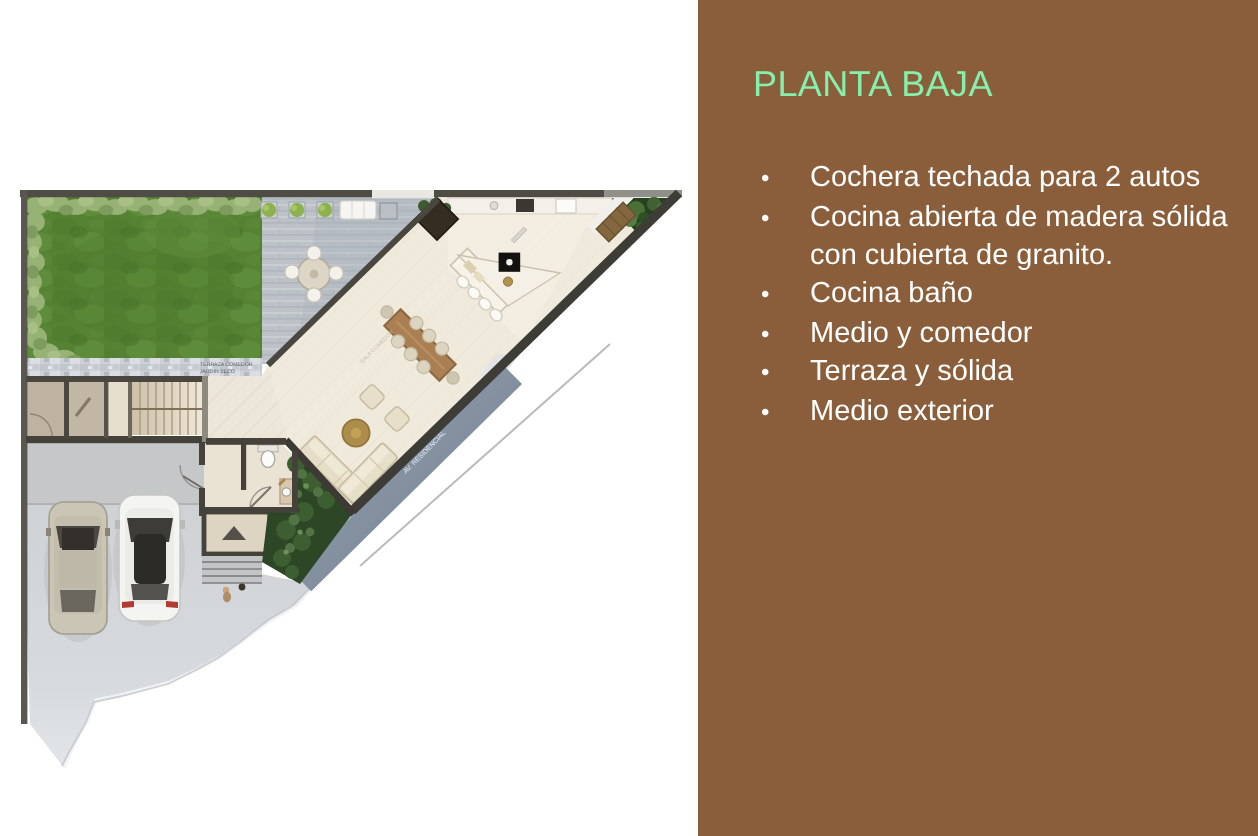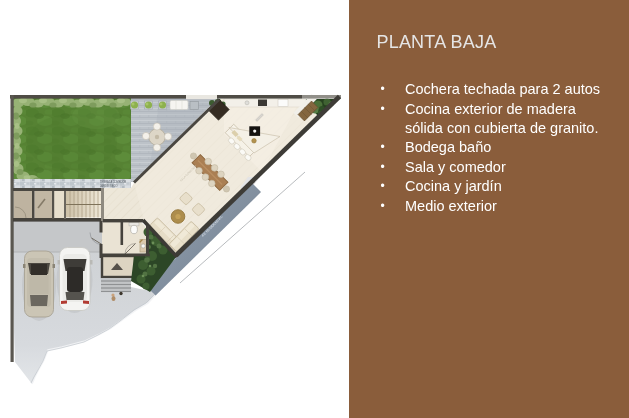--- a/index.html
+++ b/index.html
@@ -1,20 +1,20 @@
 <!DOCTYPE html>
 <html><head>
 <meta charset="utf-8">
 <style>
   html,body{margin:0;padding:0;width:629px;height:418px;background:#ffffff;overflow:hidden;}
   *{font-family:"Liberation Sans", sans-serif;}
   #stage{position:relative;width:629px;height:418px;}
   #plan{position:absolute;left:0;top:0;}
   #panel{position:absolute;left:349px;top:0;width:280px;height:418px;background:#8a5d3b;}
-  #panel h1{position:absolute;left:27.5px;top:32px;margin:0;font-size:18px;font-weight:normal;color:#e5e5e5;letter-spacing:0.2px;}
+  #panel h1{position:absolute;left:27.5px;top:32px;margin:0;font-size:18px;font-weight:normal;color:#86efac;letter-spacing:0.2px;}
   .li{position:absolute;left:0;color:#ffffff;font-size:14.5px;line-height:19.3px;}
   .b{position:absolute;left:31.5px;font-size:12px;color:#ffffff;}
   .t{position:absolute;left:56px;width:210px;}
 </style>
 </head>
 <body>
 <div id="stage">
 
   <svg id="plan" width="629" height="418" viewBox="0 0 629 418">
     <defs>
@@ -448,32 +448,32 @@
   <div id="panel">
 
     <h1>PLANTA BAJA</h1>
 
     <div class="li" style="top:80px;">
         <span class="b">•</span>
         <span class="t">Cochera techada para 2 autos</span>
       </div>
     <div class="li" style="top:99.5px;">
         <span class="b">•</span>
-        <span class="t">Cocina exterior de madera sólida con cubierta de granito.</span>
+        <span class="t">Cocina abierta de madera sólida con cubierta de granito.</span>
       </div>
     <div class="li" style="top:138px;">
         <span class="b">•</span>
-        <span class="t">Bodega baño</span>
+        <span class="t">Cocina baño</span>
       </div>
     <div class="li" style="top:157.5px;">
         <span class="b">•</span>
-        <span class="t">Sala y comedor</span>
+        <span class="t">Medio y comedor</span>
       </div>
     <div class="li" style="top:177px;">
         <span class="b">•</span>
-        <span class="t">Cocina y jardín</span>
+        <span class="t">Terraza y sólida</span>
       </div>
     <div class="li" style="top:196.5px;">
         <span class="b">•</span>
         <span class="t">Medio exterior</span>
       </div>
   </div>
 </div>
 
 </body></html>

